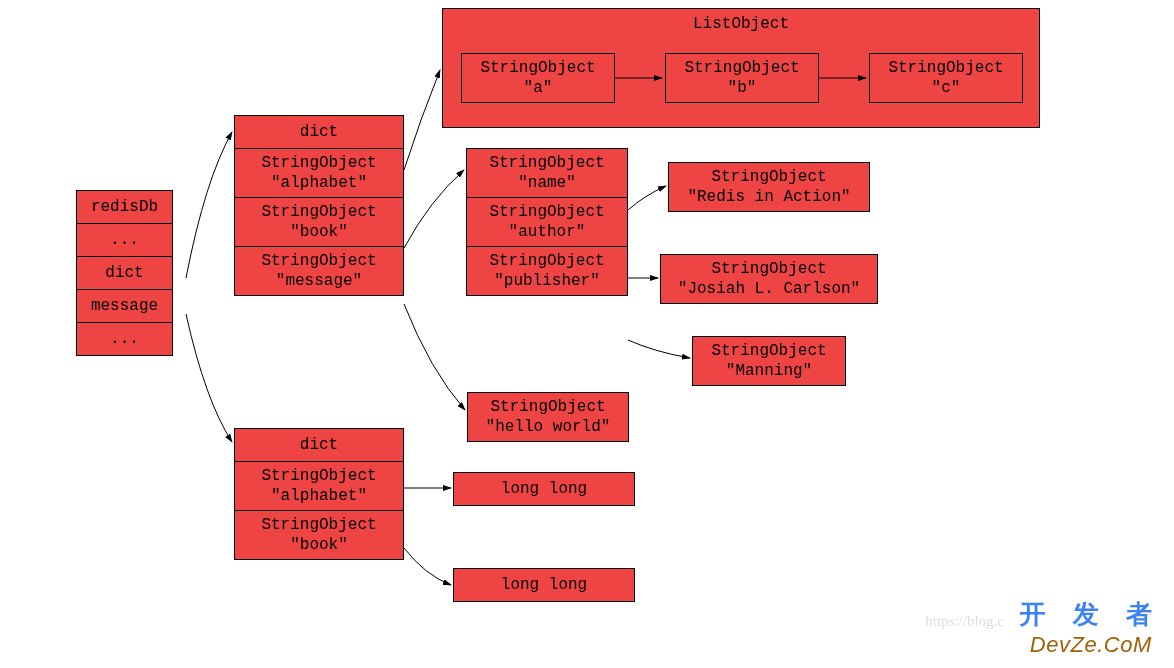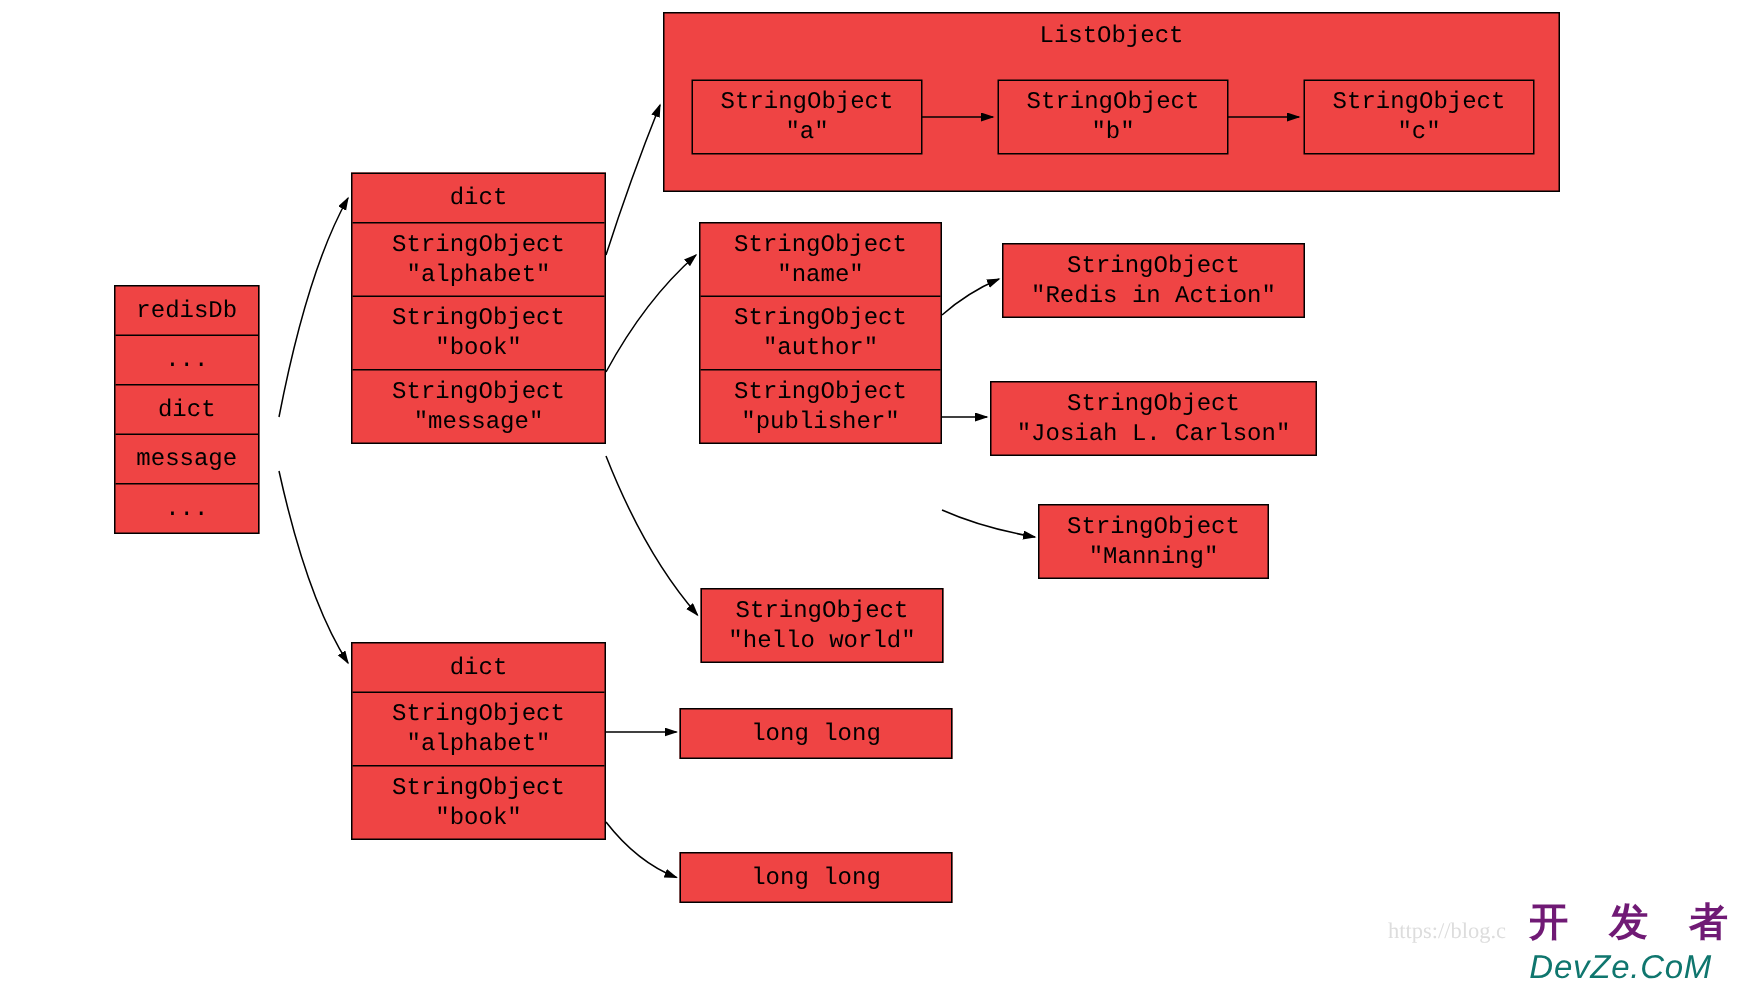--- a/index.html
+++ b/index.html
@@ -1,22 +1,22 @@
 <!DOCTYPE html>
 <html><head>
 <meta charset="utf-8">
 <style>
   html,body{margin:0;padding:0;width:1174px;height:668px;background:#fff;font-family:"Courier New",monospace;font-size:16px;color:#000;position:relative;}
   .box{position:absolute;border:1px solid #000;background:#ef4444;}
   .cell{border-top:1px solid #000;padding:6px 10px;text-align:center;line-height:1.25;}
   .cell:first-child{border-top:none;}
   .cell.two{padding:4px 10px;}
   .watermark{position:absolute;right:12px;bottom:10px;font-family:Arial,sans-serif;}
-  .watermark .cn{color:#701a75;font-size:26px;letter-spacing:10px;font-weight:bold;}
-  .watermark .en{color:#0f766e;font-size:22px;font-family:Verdana,Arial,sans-serif;font-style:italic;letter-spacing:0.5px;}
+  .watermark .cn{color:#3b82f6;font-size:26px;letter-spacing:10px;font-weight:bold;}
+  .watermark .en{color:#a16207;font-size:22px;font-family:Verdana,Arial,sans-serif;font-style:italic;letter-spacing:0.5px;text-align:center;}
   .watermark .faint{position:absolute;right:158px;bottom:28px;color:#ddd;font-size:15px;font-family:Liberation Serif, serif;}
   svg.arrows{position:absolute;left:0;top:0;width:1174px;height:668px;pointer-events:none;}
 </style>
 </head>
 <body>
 
 <div class="box" style="left:76px;top:190px;width:95px;">
   <div class="cell">redisDb</div>
   <div class="cell">...</div>
   <div class="cell">dict</div>

